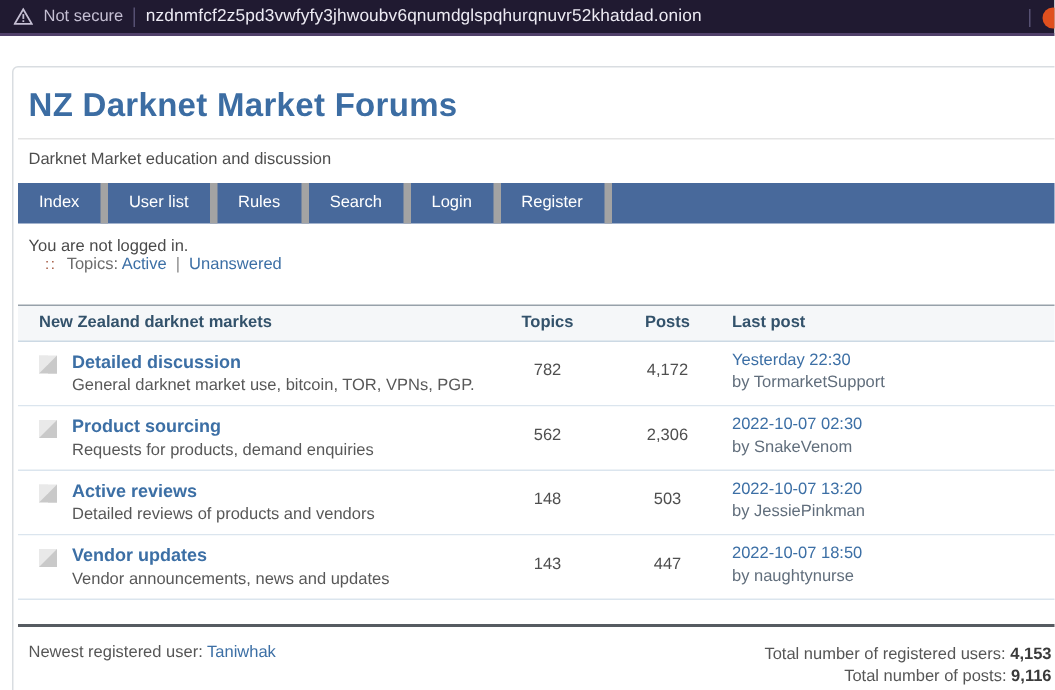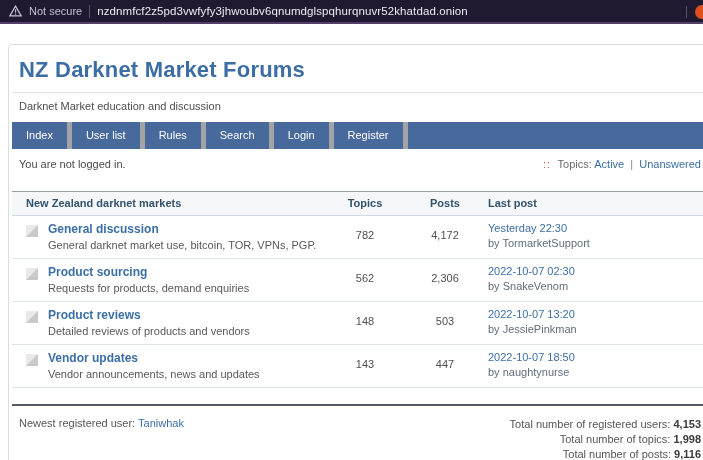--- a/index.html
+++ b/index.html
@@ -42,21 +42,21 @@
   
   .navbar {
     margin: 3px 3px 0; height: 27px; display: flex;
     background: var(--nav_bg, #48699b); font-size: 11px; color: #fff;
   }
   .nav-item { padding: 0 14px; line-height: 26px; border-right: 5px solid #a3a3a3; color: #fff; }
 
   
   .statusbar {
     margin: 9px 18px 0 10px; display: flex; justify-content: space-between;
-    font-size: 11px; color: #4a4a4a;
+    font-size: 11px; color: #4a4a4a; flex-direction: column;
   }
   .status-right { color: #6b6b6b; margin-left: 11px; }
   .status-marker { color: #a1543c; font-size: 10px; margin-right: 4px; letter-spacing: 1px; }
   .status-link { color: var(--accent, #3c6fa5); }
   .status-pipe { color: #8a8a8a; margin: 0 3px; }
 
   
   .forum-table { margin: 21px 3px 0; border-top: 1px solid #97a1aa; font-size: 11px; }
   .t-header, .t-row { display: grid; grid-template-columns: 1fr 90px 70px 236px; }
   .t-header {
@@ -134,21 +134,21 @@
       <div class="h-name">New Zealand darknet markets</div>
       <div class="h-num">Topics</div>
       <div class="h-num">Posts</div>
       <div class="h-last">Last post</div>
     </div>
 
     <div class="t-row">
       <div class="cell-name">
         <span class="f-icon"></span>
         <span>
-          <a class="f-name">General discussion</a>
+          <a class="f-name">Detailed discussion</a>
           <div class="f-desc">General darknet market use, bitcoin, TOR, VPNs, PGP.</div>
         </span>
       </div>
       <div class="cell-num">782</div>
       <div class="cell-num">4,172</div>
       <div class="cell-last">
         <a class="lp-time">Yesterday 22:30</a>
         <div class="lp-by">by TormarketSupport</div>
       </div>
     </div>
@@ -166,21 +166,21 @@
       <div class="cell-last">
         <a class="lp-time">2022-10-07 02:30</a>
         <div class="lp-by">by SnakeVenom</div>
       </div>
     </div>
 
     <div class="t-row">
       <div class="cell-name">
         <span class="f-icon"></span>
         <span>
-          <a class="f-name">Product reviews</a>
+          <a class="f-name">Active reviews</a>
           <div class="f-desc">Detailed reviews of products and vendors</div>
         </span>
       </div>
       <div class="cell-num">148</div>
       <div class="cell-num">503</div>
       <div class="cell-last">
         <a class="lp-time">2022-10-07 13:20</a>
         <div class="lp-by">by JessiePinkman</div>
       </div>
     </div>
@@ -208,22 +208,18 @@
     <div>
       <span>Newest registered user:</span>
       <a class="newest-link">Taniwhak</a>
     </div>
     <div class="stats-right">
       <div>
         <span>Total number of registered users:</span>
         <span class="stat-val">4,153</span>
       </div>
       <div>
-        <span>Total number of topics:</span>
-        <span class="stat-val">1,998</span>
-      </div>
-      <div>
         <span>Total number of posts:</span>
         <span class="stat-val">9,116</span>
       </div>
     </div>
   </div>
 </div>
 
 </body></html>

